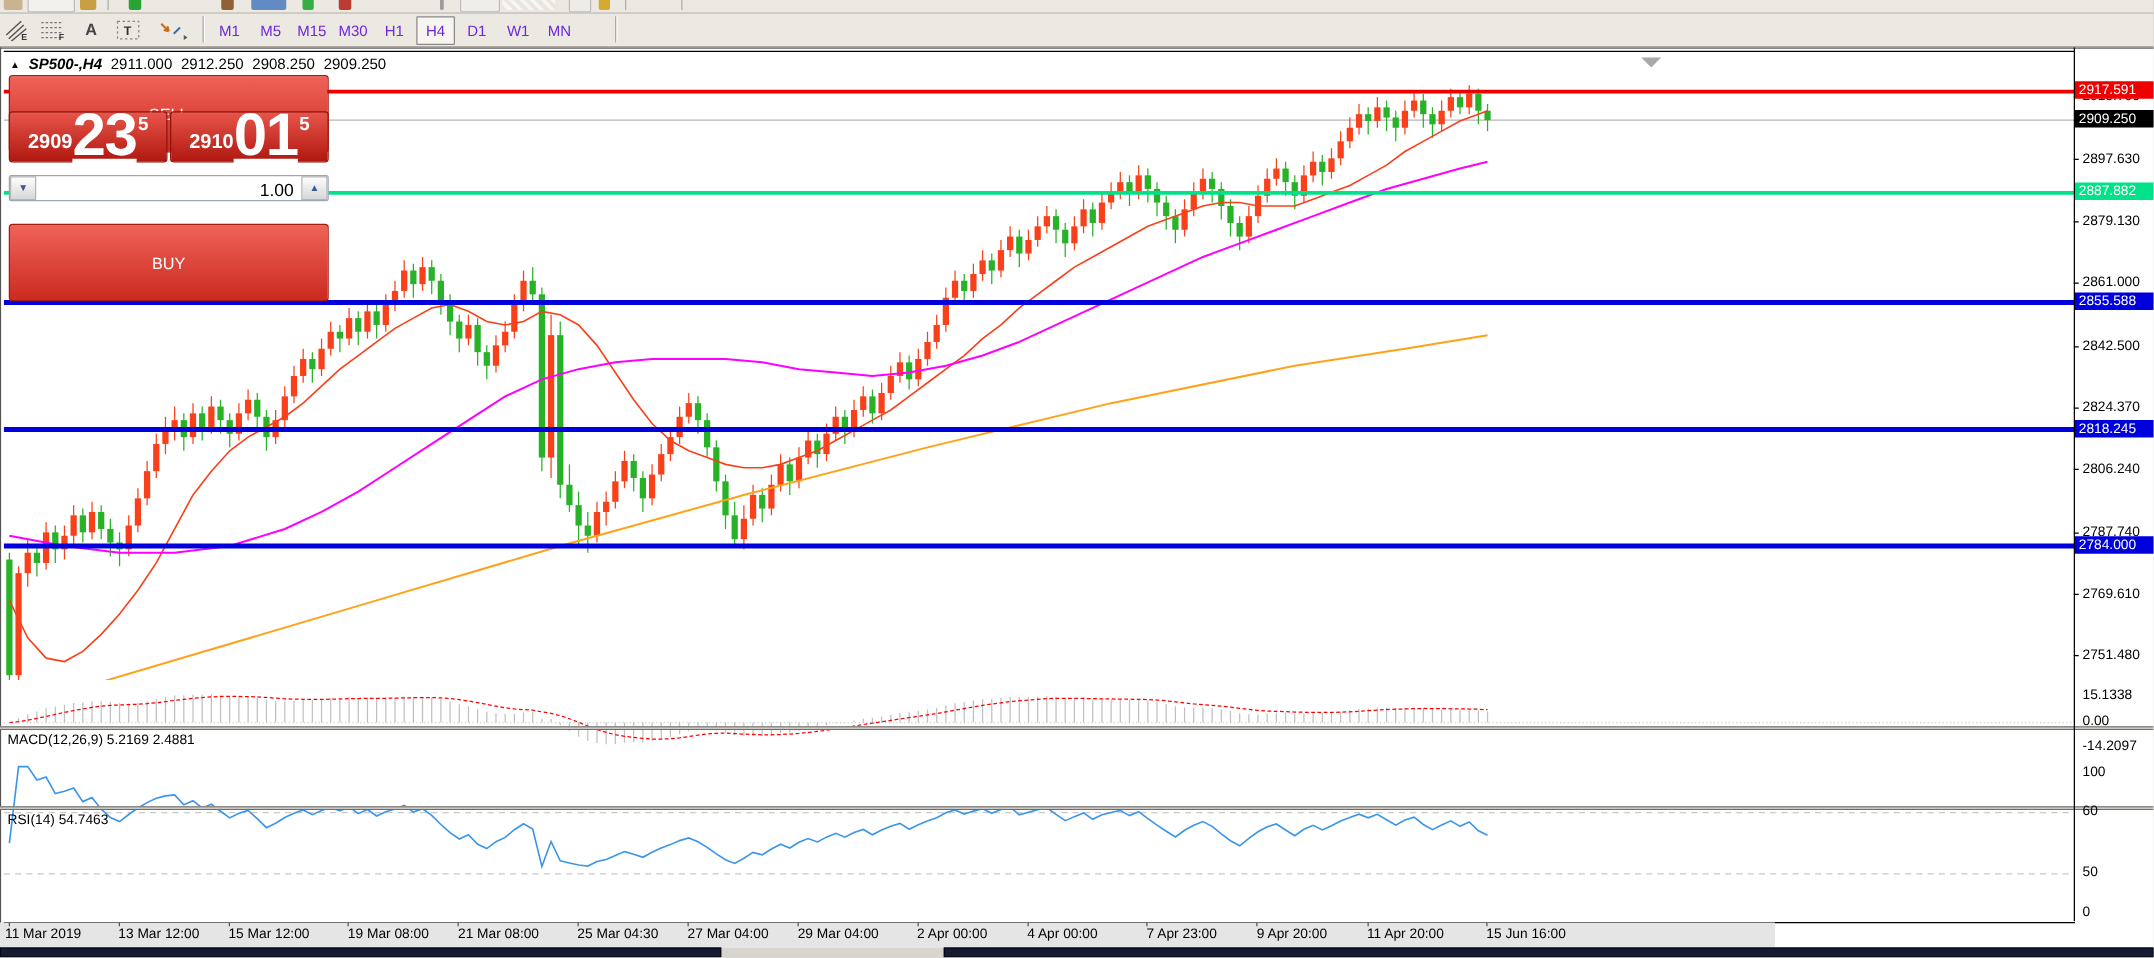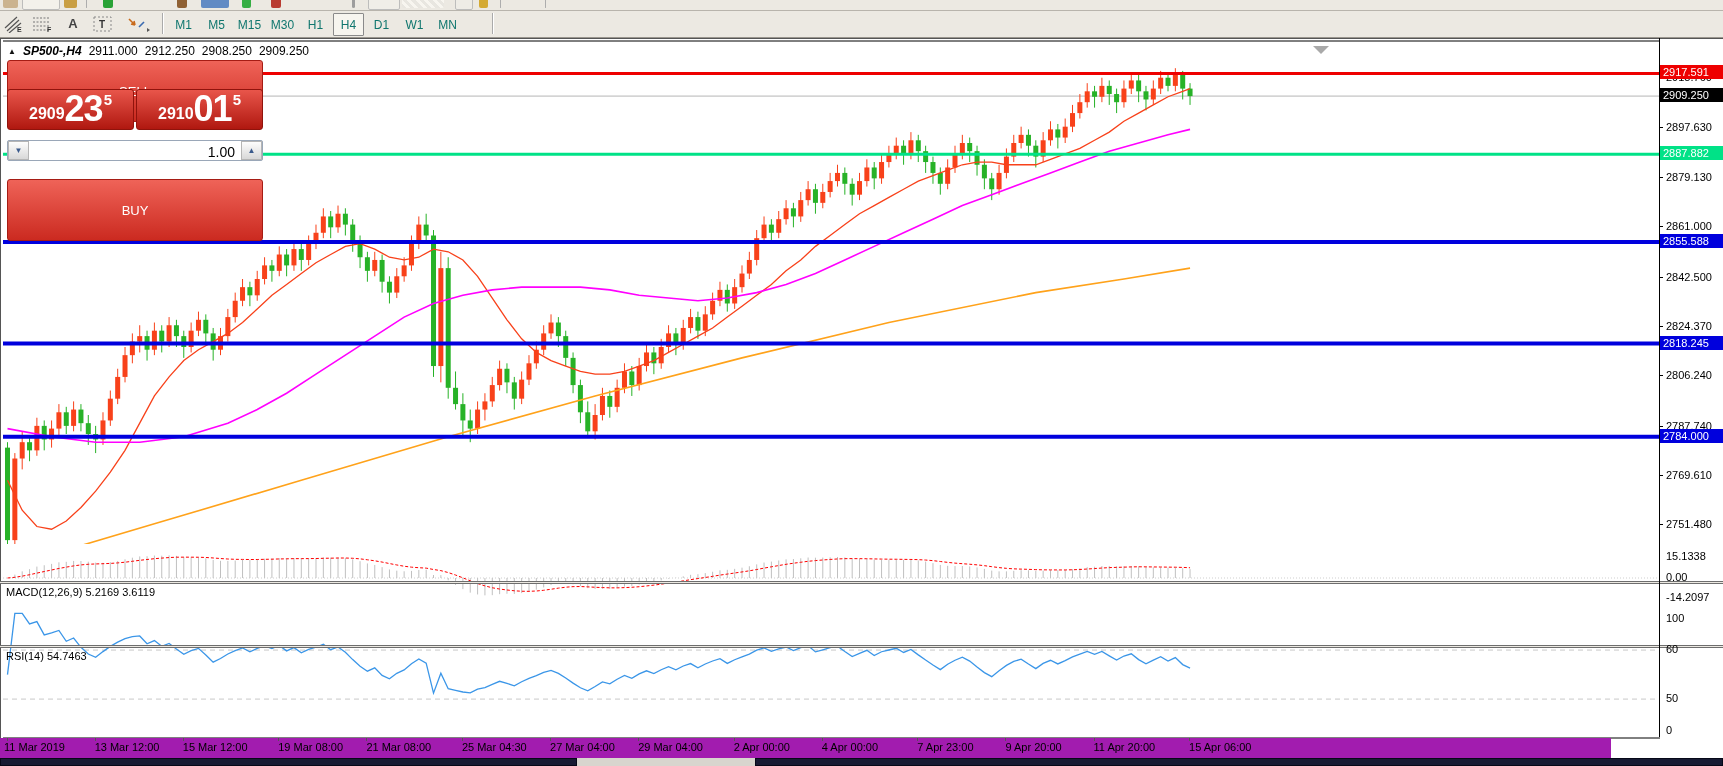--- a/index.html
+++ b/index.html
@@ -6,52 +6,52 @@
   #screen{position:relative;width:1723px;height:766px;background:#d4d0c8;overflow:hidden;}
 
   
   #toolbar-partial{position:absolute;left:0;top:0;width:1723px;height:10px;background:#ece9e2;border-bottom:1px solid #b8b4ac;overflow:hidden;}
   .frag{position:absolute;top:-6px;height:14px;border-radius:2px;opacity:.95;}
   #toolbar{position:absolute;left:0;top:11px;width:1723px;height:26px;background:#ece9e2;border-bottom:1px solid #9a968e;}
   .tool-ico{position:absolute;top:2px;width:22px;height:21px;color:#444;display:flex;align-items:center;justify-content:center;font-size:13px;font-weight:bold;}
   .tool-ico svg{display:block}
   .tsep{position:absolute;top:2px;width:1px;height:21px;background:#aaa;box-shadow:1px 0 0 #fff;}
   #tf-group{position:absolute;left:168px;top:2px;height:21px;display:flex;gap:2px;}
-  .tf-btn{min-width:29px;height:21px;display:flex;align-items:center;justify-content:center;font-size:12px;color:#0f766e;border:1px solid transparent;background:transparent;cursor:default;}
+  .tf-btn{min-width:29px;height:21px;display:flex;align-items:center;justify-content:center;font-size:12px;color:#6d28d9;border:1px solid transparent;background:transparent;cursor:default;}
   .tf-btn.active{background:#f7f5ef;border:1px solid #8a8a8a;border-radius:1px;}
 
   
   #chartwin{position:absolute;left:0;top:38px;width:1723px;height:720px;background:#ffffff;border-top:1px solid #555;border-left:1px solid #555;border-right:1px solid #555;}
   #plot-svg{position:absolute;left:0;top:0;}
   .splitter{position:absolute;left:0;width:1723px;height:3px;background:#ece9e2;border-top:1px solid #6e6e6e;border-bottom:1px solid #6e6e6e;box-sizing:border-box;}
   #axis-border{position:absolute;top:38px;left:1659px;width:1px;height:699px;background:#000;}
   .axis-label{position:absolute;left:1666px;font-size:11px;color:#000;white-space:nowrap;}
   .axis-tickmark{position:absolute;left:1659px;width:4px;height:1px;background:#000;}
   .badge{position:absolute;left:1660px;width:63px;height:14px;font-size:11px;line-height:14px;color:#fff;padding-left:3px;white-space:nowrap;}
   .pane-label{position:absolute;font-size:11px;color:#000;white-space:nowrap;}
-  #time-axis{position:absolute;left:0;top:738px;width:1611px;height:20px;background:#a21caf;}
+  #time-axis{position:absolute;left:0;top:738px;width:1420px;height:20px;background:#e5e5e5;}
   .time-label{position:absolute;top:3px;font-size:11px;color:#000;white-space:nowrap;}
   .time-tick{position:absolute;top:0;width:1px;height:3px;background:#555;}
 
   
   #chart-title{position:absolute;left:8px;top:44px;font-size:12px;color:#000;display:flex;gap:7px;align-items:center;}
   #chart-title .tri{font-size:8px;color:#111;}
   #chart-title b{font-weight:bold;font-style:italic;}
 
   
   #trade-panel{position:absolute;left:7px;top:60px;width:256px;}
   #tp-row1{display:flex;height:27px;gap:18px;flex-direction:column;}
   .tp-btn{flex:0 0 60px;background:linear-gradient(#ef6358,#cb2a20);border:1px solid #a61c14;border-radius:3px;color:#fff;font-size:13px;display:flex;align-items:center;justify-content:center;}
   #tp-vol{flex:1;display:flex;border:1px solid #9aa7b8;background:#fff;border-radius:2px;}
   .spin{width:19px;background:linear-gradient(#fdfdfd,#d8d8d8);border:1px solid #b5b5b5;display:flex;align-items:center;justify-content:center;font-size:8px;color:#3a5a8c;}
   #vol-val{flex:1;font-size:14px;color:#000;text-align:right;padding:3px 6px 0 0;}
   #tp-row2{display:flex;height:41px;gap:2px;margin-top:2px;}
   .tp-price{flex:1;background:linear-gradient(#e8554a,#b01810);border:1px solid #90130c;border-radius:3px;color:#fff;display:flex;align-items:flex-end;justify-content:center;padding-bottom:2px;}
   .tp-price .pre{font-size:16px;font-weight:bold;line-height:26px;}
-  .tp-price .big{font-size:36px;font-weight:bold;line-height:36px;letter-spacing:-1px;}
+  .tp-price .big{font-size:48px;font-weight:bold;line-height:36px;letter-spacing:-1px;text-decoration:underline;}
   .tp-price .sup{font-size:15px;font-weight:bold;line-height:30px;vertical-align:top;margin-left:1px;transform:translateY(-12px);}
 
   
   #annotation{position:absolute;left:1085px;top:170px;font-size:43px;font-weight:bold;white-space:nowrap;}
 
   
   #bottom-strip{position:absolute;left:0;top:758px;width:1723px;height:8px;background:#d8d5ce;}
   .tb-seg{position:absolute;top:0;height:8px;background:#171a33;border:1px solid #060818;box-sizing:border-box;}
 </style>
 </head>
@@ -685,21 +685,21 @@
       </div>
       <div class="tp-price">
         <span class="pre">2910</span>
           <span class="big">01</span>
           <span class="sup">5</span>
       </div>
     </div>
   </div>
 
 
-  <div class="pane-label" style="left:6px;top:586px">MACD(12,26,9) 5.2169 3.6119</div>
+  <div class="pane-label" style="left:6px;top:586px">MACD(12,26,9) 5.2169 2.4881</div>
   <div class="pane-label" style="left:6px;top:650px">RSI(14) 54.7463</div>
 
   <div id="time-axis">
       <div class="time-tick" style="left: 6.5px;"></div>
       <div class="time-label" style="left: 4px;">11 Mar 2019</div>
       <div class="time-tick" style="left: 94.64px;"></div>
       <div class="time-label" style="left: 94.64px;">13 Mar 12:00</div>
       <div class="time-tick" style="left: 182.78px;"></div>
       <div class="time-label" style="left: 182.78px;">15 Mar 12:00</div>
       <div class="time-tick" style="left: 278.265px;"></div>
@@ -716,21 +716,21 @@
       <div class="time-label" style="left: 733.655px;">2 Apr 00:00</div>
       <div class="time-tick" style="left: 821.795px;"></div>
       <div class="time-label" style="left: 821.795px;">4 Apr 00:00</div>
       <div class="time-tick" style="left: 917.28px;"></div>
       <div class="time-label" style="left: 917.28px;">7 Apr 23:00</div>
       <div class="time-tick" style="left: 1005.42px;"></div>
       <div class="time-label" style="left: 1005.42px;">9 Apr 20:00</div>
       <div class="time-tick" style="left: 1093.56px;"></div>
       <div class="time-label" style="left: 1093.56px;">11 Apr 20:00</div>
       <div class="time-tick" style="left: 1189.05px;"></div>
-      <div class="time-label" style="left: 1189.05px;">15 Apr 06:00</div>
+      <div class="time-label" style="left: 1189.05px;">15 Jun 16:00</div>
     </div>
 
   <div id="axis-layer">
       <div class="axis-label" style="top: 71.3728px;">2915.760</div>
       <div class="axis-tickmark" style="top: 77.3728px;"></div>
       <div class="axis-label" style="top: 120.686px;">2897.630</div>
       <div class="axis-tickmark" style="top: 126.686px;"></div>
       <div class="axis-label" style="top: 171.006px;">2879.130</div>
       <div class="axis-tickmark" style="top: 177.006px;"></div>
       <div class="axis-label" style="top: 220.32px;">2861.000</div>

